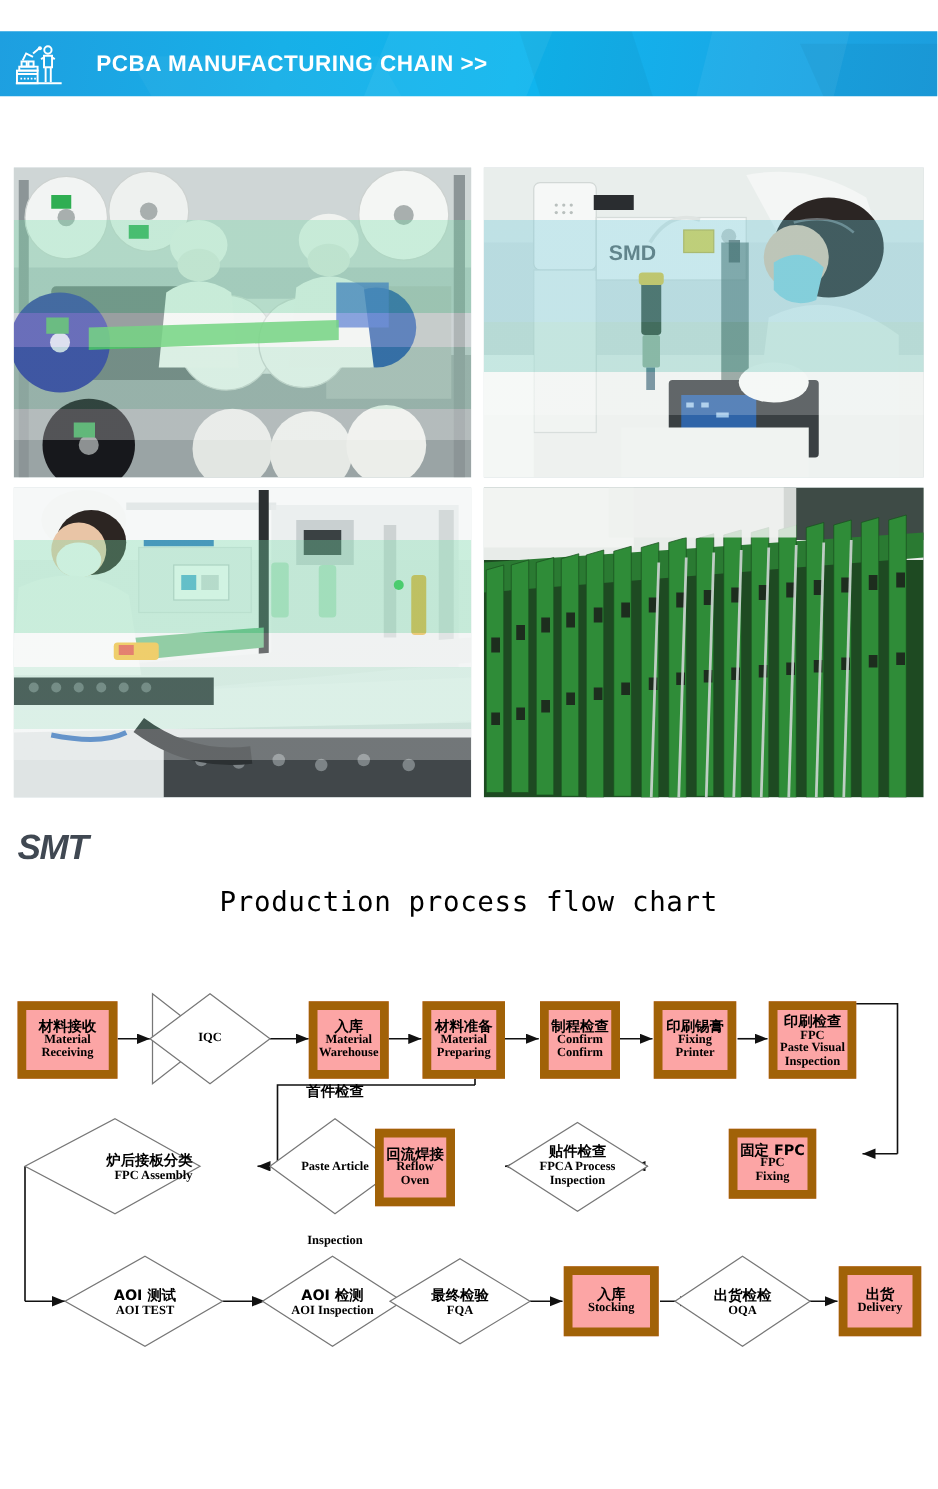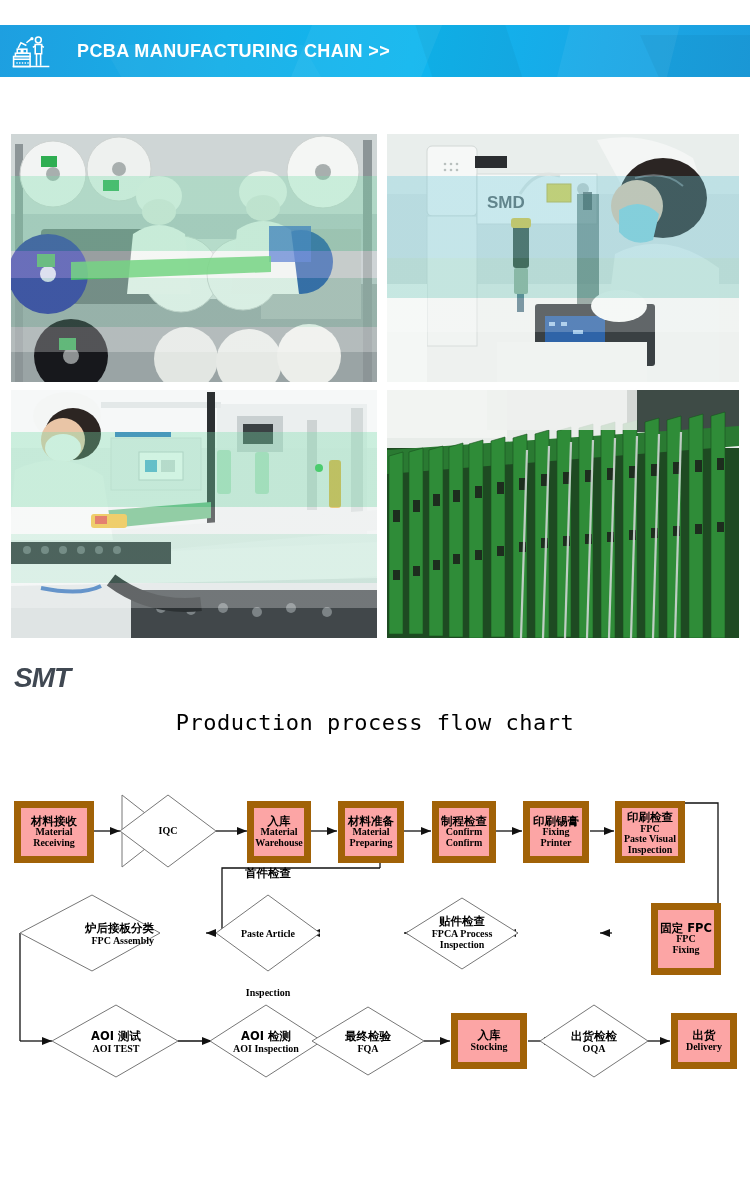--- a/index.html
+++ b/index.html
@@ -476,30 +476,35 @@
     <span class="en">Fixing</span>
     <span class="en">Printer</span>
   </div>
   <div class="node box" style="left:615px; top:58px; width:70px; height:62px;justify-content:flex-end;">
     <span class="cn">印刷检查</span>
     <span class="en">FPC</span>
     <span class="en">Paste Visual</span>
     <span class="en">Inspection</span>
   </div>
 
-  <div class="node box" style="left:651px; top:160px; width:70px; height:72px;">
+  <div class="node box" style="left:583px; top:160px; width:70px; height:56px;">
     <span class="cn">固定 FPC</span>
     <span class="en">FPC</span>
     <span class="en">Fixing</span>
   </div>
   <div class="node dia-label" style="left:414px; top:172px; width:96px; height:36px;">
     <span class="cn">贴件检查</span>
     <span class="en">FPCA Process</span>
     <span class="en">Inspection</span>
   </div>
+  <div class="node box" style="left:300px; top:160px; width:64px; height:62px;">
+    <span class="cn">回流焊接</span>
+    <span class="en">Reflow</span>
+    <span class="en">Oven</span>
+  </div>
   <div class="node dia-label" style="left:222px; top:172px; width:92px; height:36px;gap:48px;">
     <span class="cn">首件检查</span>
     <span class="en">Paste Article</span>
     <span class="en">Inspection</span>
   </div>
   <div class="node dia-label" style="left:30px; top:176px; width:124px; height:30px;align-items:flex-end;">
     <span class="cn">炉后接板分类</span>
     <span class="en">FPC    Assembly</span>
   </div>
 

